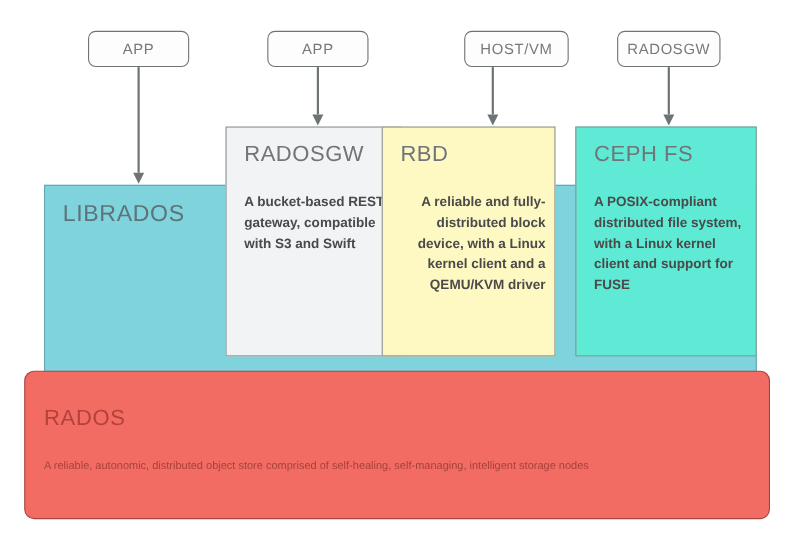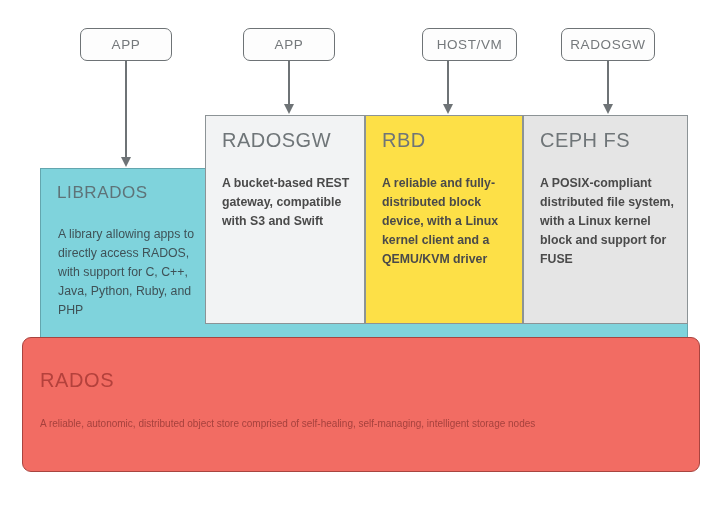--- a/index.html
+++ b/index.html
@@ -42,21 +42,21 @@
   
   #librados{
     position:absolute;
     left:40px;top:168px;width:648px;height:190px;
     background:#7fd3dc;
     border:1.5px solid #63a6ae;
     box-sizing:border-box;
   }
   #librados .title{
     position:absolute;left:16px;top:14px;
-    font-size:17px;color:#5e7378;letter-spacing:.6px;
+    font-size:21px;color:#5e7378;letter-spacing:.6px;
   }
   #librados .body{
     position:absolute;left:17px;top:56px;width:150px;
     font-size:12.3px;line-height:19px;color:#3f5257;
   }
 
   
   .svc{
     position:absolute;top:115px;height:209px;
     box-sizing:border-box;
@@ -66,23 +66,23 @@
     position:absolute;left:16px;top:13px;
     font-size:20px;color:#6f7578;letter-spacing:.5px;
     white-space:nowrap;
   }
   .svc .body{
     position:absolute;left:16px;top:58px;
     font-size:12.3px;line-height:19px;color:#4a4a4a;font-weight:bold;
   }
   #radosgw{left:205px;width:160px;background:#f2f3f4;}
   #radosgw .body{width:130px;}
-  #rbd{left:365px;width:158px;background:#fde047;}
-  #rbd .body{width:132px;}
-  #cephfs{left:523px;width:165px;background:#e5e5e5;}
+  #rbd{left:347px;width:158px;background:#fef9c3;}
+  #rbd .body{width:132px;text-align:right;}
+  #cephfs{left:523px;width:165px;background:#5eead4;}
   #cephfs .body{width:135px;}
 
   
   #rados{
     position:absolute;
     left:22px;top:337px;width:678px;height:135px;
     background:#f26c63;
     border:1.5px solid #a8443f;
     border-radius:9px;
     box-sizing:border-box;
@@ -132,36 +132,35 @@
     <div class="head"></div>
   </div>
 
   <div class="arrow" style="left:607px;top:61px;height:53px;">
     <div class="shaft" style="height:43px;"></div>
     <div class="head"></div>
   </div>
 
   <div id="librados">
     <div class="title">LIBRADOS</div>
-    <div class="body">A library allowing apps to directly access RADOS, with support for C, C++, Java, Python, Ruby, and PHP</div>
   </div>
 
   <div class="svc" id="radosgw">
     <div class="title">RADOSGW</div>
     <div class="body">A bucket-based REST gateway, compatible with S3 and Swift</div>
   </div>
 
   <div class="svc" id="rbd">
     <div class="title">RBD</div>
     <div class="body">A reliable and fully-distributed block device, with a Linux kernel client and a QEMU/KVM driver</div>
   </div>
 
   <div class="svc" id="cephfs">
     <div class="title">CEPH FS</div>
-    <div class="body">A POSIX-compliant distributed file system, with a Linux kernel block and support for FUSE</div>
+    <div class="body">A POSIX-compliant distributed file system, with a Linux kernel client and support for FUSE</div>
   </div>
 
   <div id="rados">
     <div class="title">RADOS</div>
     <div class="body">A reliable, autonomic, distributed object store comprised of self-healing, self-managing, intelligent storage nodes</div>
   </div>
 
 </div>
 
 </body></html>

